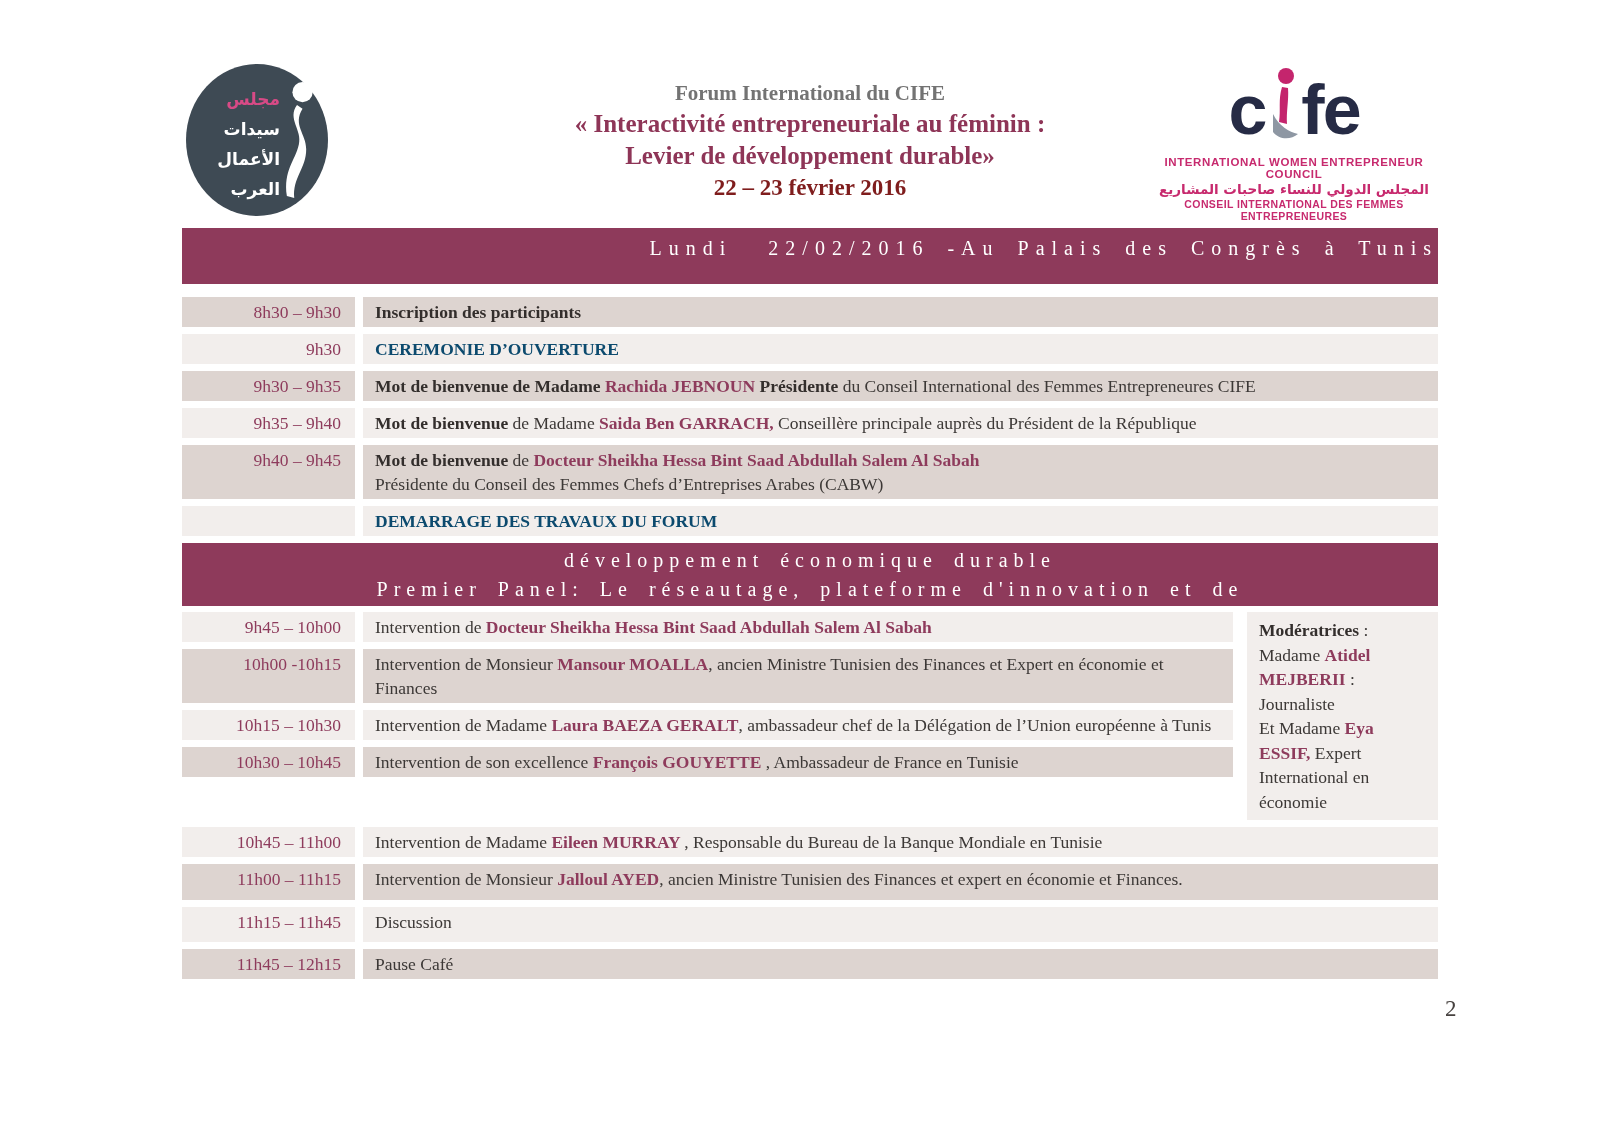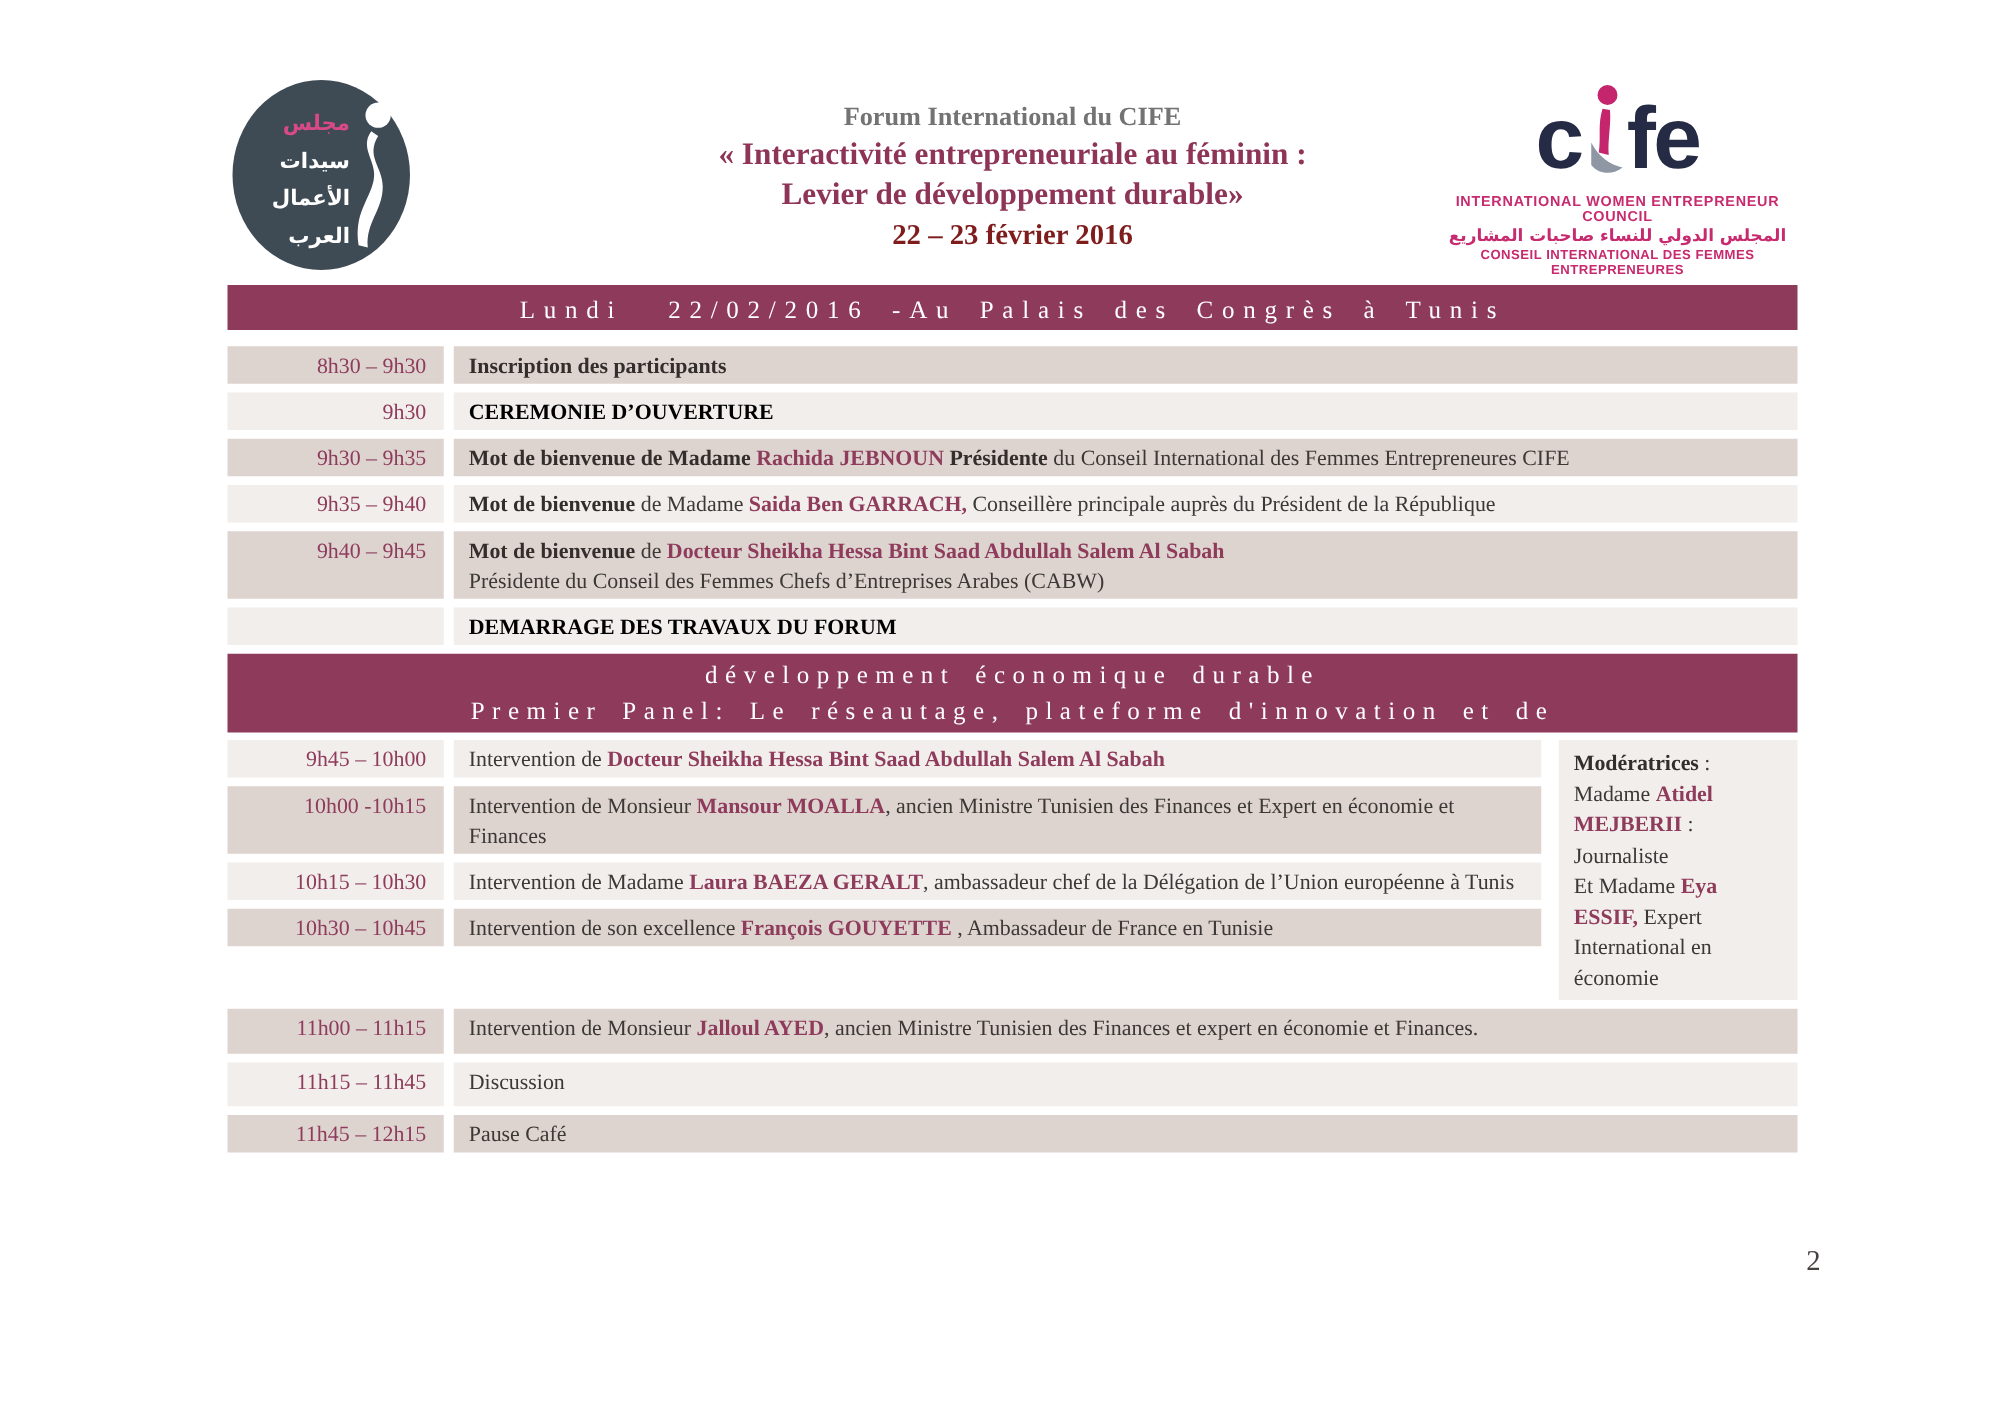--- a/index.html
+++ b/index.html
@@ -26,34 +26,34 @@
               color:#262b45;line-height:80px;letter-spacing:-2px;}
   .cife .word svg{margin:0 2px 4px 4px;}
   .cife .tag{font-family:"Liberation Sans", sans-serif;font-weight:bold;color:#c72a6e;}
   .cife .tag1{font-size:11.5px;letter-spacing:.6px;margin-top:6px;}
   .cife .tagar{font-family:"DejaVu Sans", sans-serif;font-size:13.5px;line-height:18px;}
   .cife .tag2{font-size:10.5px;letter-spacing:.4px;}
 
   
   .sched{position:absolute;left:182px;top:228px;width:1256px;font-size:17.5px;}
   .band{background:#8e3a5b;color:#ffffff;text-align:center;}
-  .band1{height:36px;line-height:40px;font-size:20px;letter-spacing:7px;word-spacing:6px;
-         margin-bottom:13px;white-space:pre;}
+  .band1{height:56px;line-height:40px;font-size:20px;letter-spacing:7px;word-spacing:6px;
+         margin-bottom:13px;white-space:pre;text-align:right;}
   .band2{height:63px;padding-top:3px;box-sizing:border-box;font-size:20px;letter-spacing:6px;
          word-spacing:5px;line-height:29px;margin-bottom:6px;}
   .row{display:flex;margin-bottom:7px;}
   .tc{width:173px;flex:none;text-align:right;padding:3px 14px 3px 0;box-sizing:border-box;
       color:#8e3b5c;line-height:24px;}
   .rg{width:8px;flex:none;}
   .cc{flex:1;min-width:0;padding:3px 10px 3px 12px;box-sizing:border-box;line-height:24px;}
   .bgd{background:#ddd4d0;}
   .bgl{background:#f2eeec;}
   .b{font-weight:bold;color:#332e2c;}
   .n{font-weight:bold;color:#8e3b5c;}
-  .m{font-weight:bold;color:#000000;}
+  .m{font-weight:bold;color:#0c4a6e;}
   .mh36{min-height:36px;}
   .mh35{min-height:35px;}
 
   .panel{display:flex;align-items:stretch;margin-bottom:7px;}
   .panel-left{width:1051px;flex:none;display:flex;flex-direction:column;}
   .panel-left .row:last-child{margin-bottom:0;}
   .modcell{flex:1;margin-left:14px;background:#f2eeec;padding:6px 12px;box-sizing:border-box;
            line-height:24.5px;color:#3c3836;}
 
   .page-num{position:absolute;left:1445px;top:996px;font-size:23px;color:#474240;}
@@ -172,20 +172,25 @@
 
       </div>
 
       <div class="modcell">
         <span class="b">Modératrices</span><span> :</span><br>
         <span>Madame </span><span class="n">Atidel MEJBERII</span><span> : Journaliste</span><br>
         <span>Et Madame </span><span class="n">Eya ESSIF,</span><span> Expert International en économie</span>
       </div>
     </div>
 
+    <div class="row">
+      <div class="tc bgl">10h45 – 11h00</div>
+      <div class="rg"></div>
+      <div class="cc bgl"><span>Intervention de Madame </span><span class="n">Eileen MURRAY </span><span>, Responsable du Bureau de la Banque Mondiale en Tunisie</span></div>
+    </div>
 
     <div class="row mh36">
       <div class="tc bgd">11h00 – 11h15</div>
       <div class="rg"></div>
       <div class="cc bgd"><span>Intervention de Monsieur </span><span class="n">Jalloul AYED</span><span>, ancien Ministre Tunisien des Finances  et expert en économie et Finances.</span></div>
     </div>
 
     <div class="row mh35">
       <div class="tc bgl">11h15 – 11h45</div>
       <div class="rg"></div>

